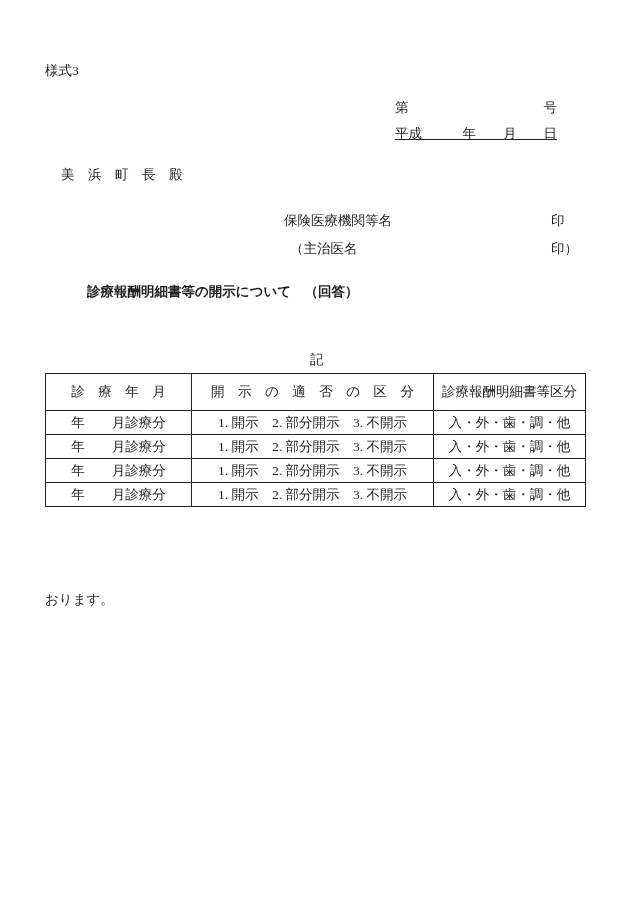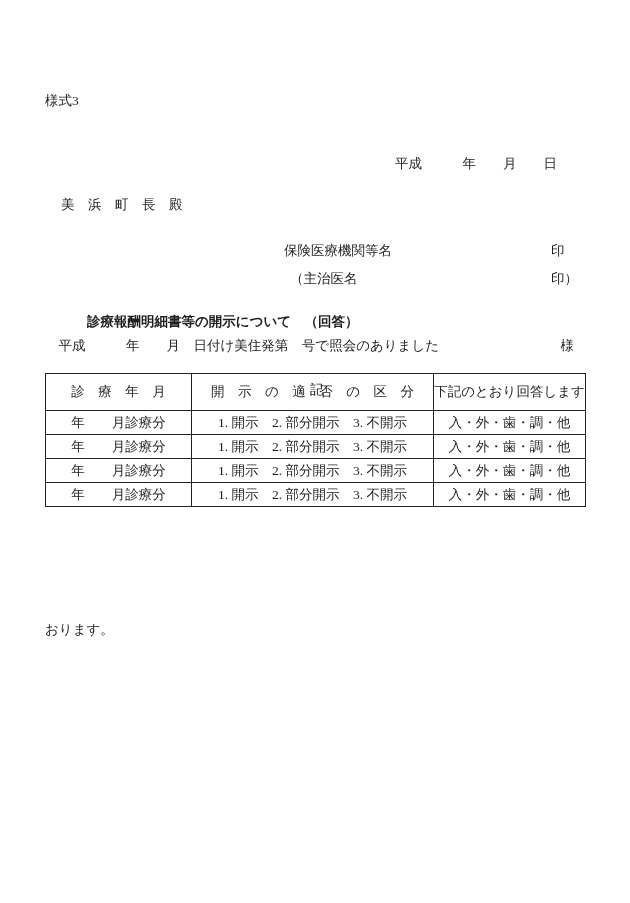--- a/index.html
+++ b/index.html
@@ -14,21 +14,20 @@
     background: #ffffff;
     color: #1f1f1f;
     font-family: "Liberation Serif", "DejaVu Serif", serif;
     font-size: 13.5px;
     overflow: hidden;
   }
   .line {
     position: absolute;
     white-space: pre;
     line-height: 15px;
-    margin-top: 30px;
   }
   .doc-table {
     position: absolute;
     left: 45px;
     top: 373px;
     width: 540px;
     border-collapse: collapse;
     table-layout: fixed;
     font-size: 13.5px;
     border-radius: 13px;
@@ -47,49 +46,49 @@
   .col-class  { width: 242px; }
   .col-rezept { width: 152px; }
 </style>
 </head>
 <body>
 
 <div class="page">
 
   <div class="line" style="left:45px; top:63px;">様式3</div>
 
+  <div class="line" style="left:395px; top:100px;">第　　　　　　　　　　号</div>
 
-  <div class="line" style="left:395px; top:126px;">平成　　　年　　月　　日</div>
+  <div class="line" style="left:395px; top:126px;text-decoration:underline;">平成　　　年　　月　　日</div>
 
   <div class="line" style="left:61px; top:167px;">美　浜　町　長　殿</div>
 
   <div class="line" style="left:284px; top:213px;">保険医療機関等名</div>
   <div class="line" style="left:551px; top:213px;">印</div>
 
   <div class="line" style="left:290px; top:241px;">（主治医名</div>
   <div class="line" style="left:551px; top:241px;">印）</div>
 
   <div class="line" style="left:87px; top:284px;font-weight:bold;">診療報酬明細書等の開示について　（回答）</div>
 
-  <div class="line" style="left:45px; top:308px;">　平成　　　年　　月　日付け美住発第　号で照会のありました　　　　　　　　　様</div>
 
 
   <div class="line" style="left:310px; top:352px;">記</div>
 
   <table class="doc-table">
     <colgroup>
       <col class="col-month">
       <col class="col-class">
       <col class="col-rezept">
     </colgroup>
     <thead>
       <tr>
         <th>診　療　年　月</th>
         <th>開　示　の　適　否　の　区　分</th>
-        <th>下記のとおり回答します</th>
+        <th>診療報酬明細書等区分</th>
       </tr>
     </thead>
     <tbody>
       <tr>
         <td>年　　月診療分</td>
         <td>1. 開示　2. 部分開示　3. 不開示</td>
         <td>入・外・歯・調・他</td>
       </tr>
       <tr>
         <td>年　　月診療分</td>

